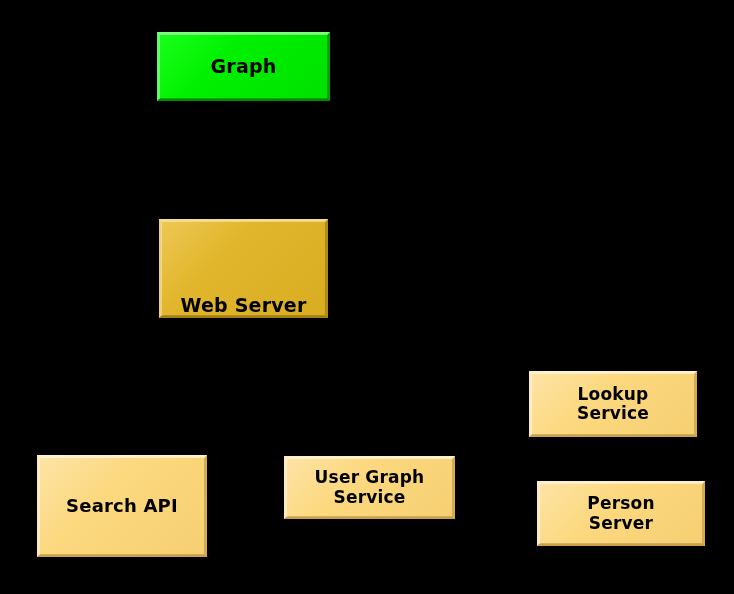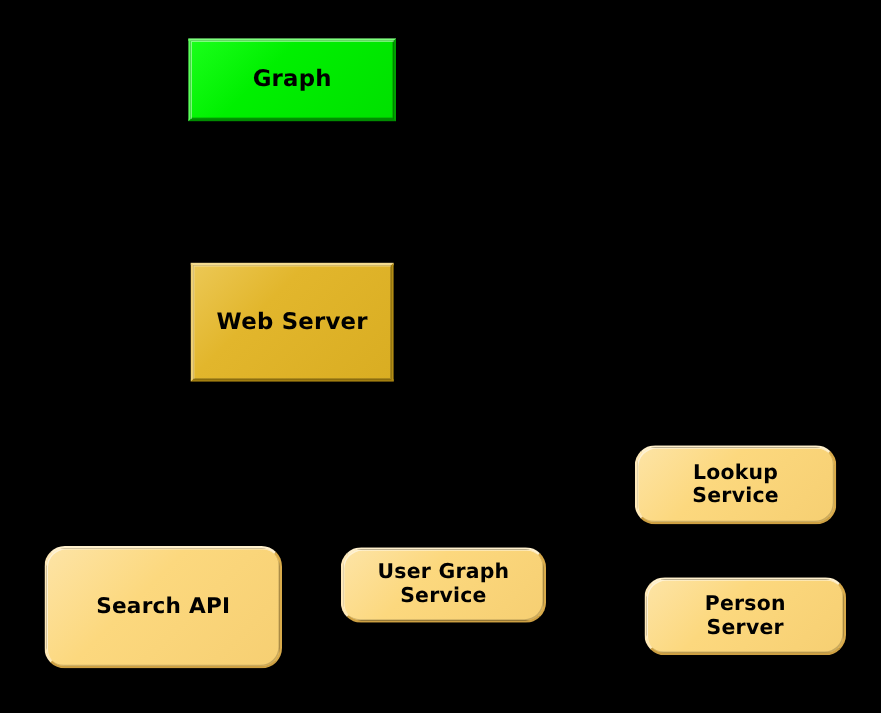--- a/index.html
+++ b/index.html
@@ -57,47 +57,46 @@
                 inset -1px -1px 0 rgba(0,0,0,0.22);
   }
   .bevel-lightyellow {
     background: linear-gradient(135deg, #fde4a6 0%, #fcd87e 40%, #f6cf72 100%);
     border-top: 2px solid #fff0cc;
     border-left: 2px solid #ffe9b8;
     border-right: 2px solid #d9ab4b;
     border-bottom: 2px solid #cda043;
     box-shadow: inset 1px 1px 0 rgba(255,255,255,0.55),
                 inset -1px -1px 0 rgba(0,0,0,0.18);
-    border-radius: 17px;
   }
 </style>
 </head>
 <body>
 
 <div id="canvas">
 
   <div class="node bevel-green" style="left:157px; top:32px; width:173px; height:69px; font-size:19px;">
     <span class="label">Graph</span>
   </div>
 
-  <div class="node bevel-amber" style="left:159px; top:219px; width:169px; height:99px; font-size:19px;">
+  <div class="node bevel-amber" style="left:159px; top:219px; width:169px; height:99px; font-size:19px;align-items:flex-end;">
     <span class="label">Web Server</span>
   </div>
 
   <div class="node bevel-lightyellow" style="left:529px; top:371px; width:168px; height:66px; font-size:17px;">
     <span class="label">Lookup
 Service</span>
   </div>
 
   <div class="node bevel-lightyellow" style="left:284px; top:426px; width:171px; height:63px; font-size:17px;margin-top:30px;">
     <span class="label">User Graph
 Service</span>
   </div>
 
-  <div class="node bevel-lightyellow" style="left:37px; top:455px; width:198px; height:102px; font-size:18px;">
+  <div class="node bevel-lightyellow" style="left:37px; top:455px; width:170px; height:102px; font-size:18px;">
     <span class="label">Search API</span>
   </div>
 
   <div class="node bevel-lightyellow" style="left:537px; top:481px; width:168px; height:65px; font-size:17px;">
     <span class="label">Person
 Server</span>
   </div>
 
 </div>
 

